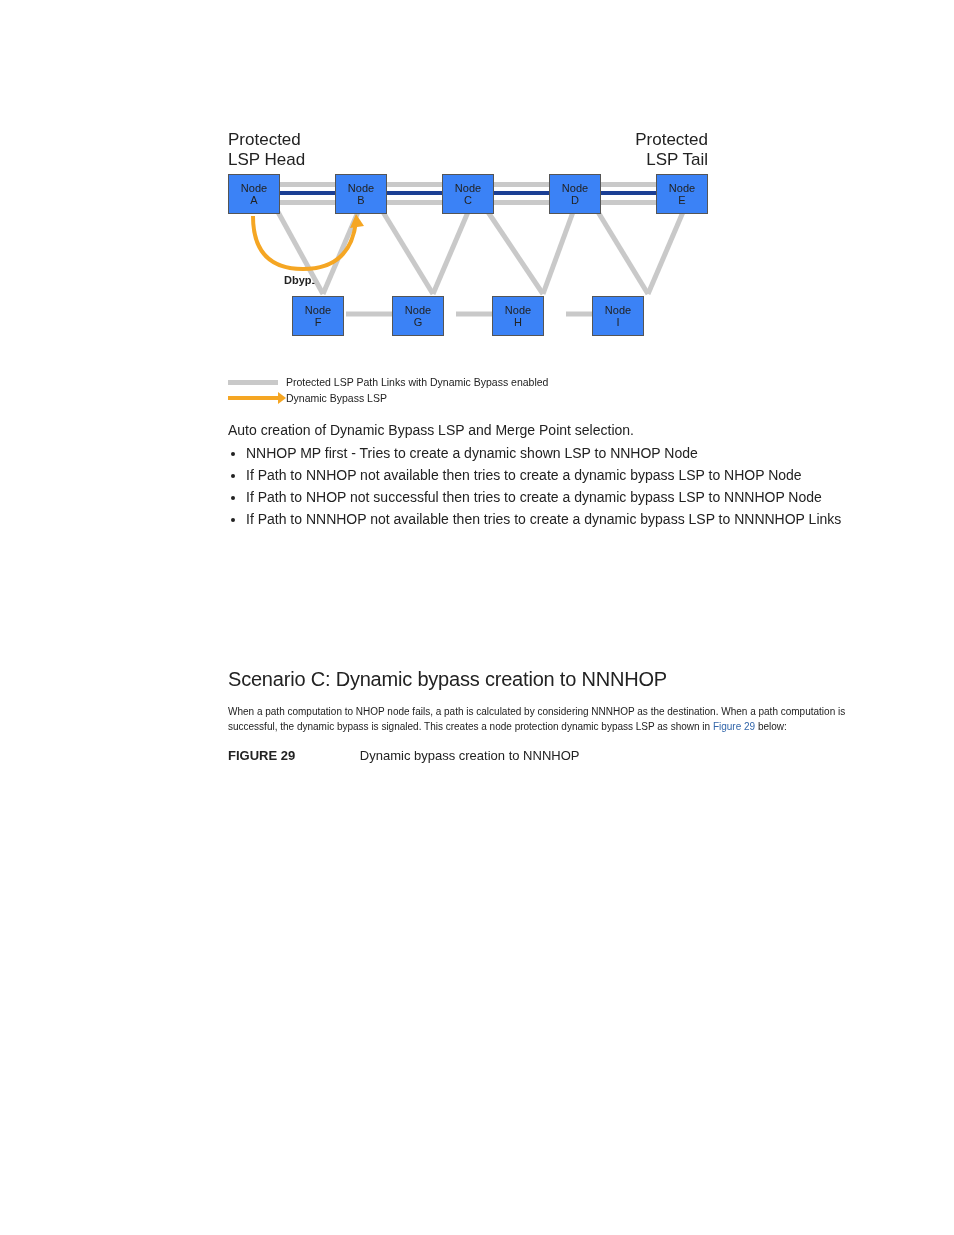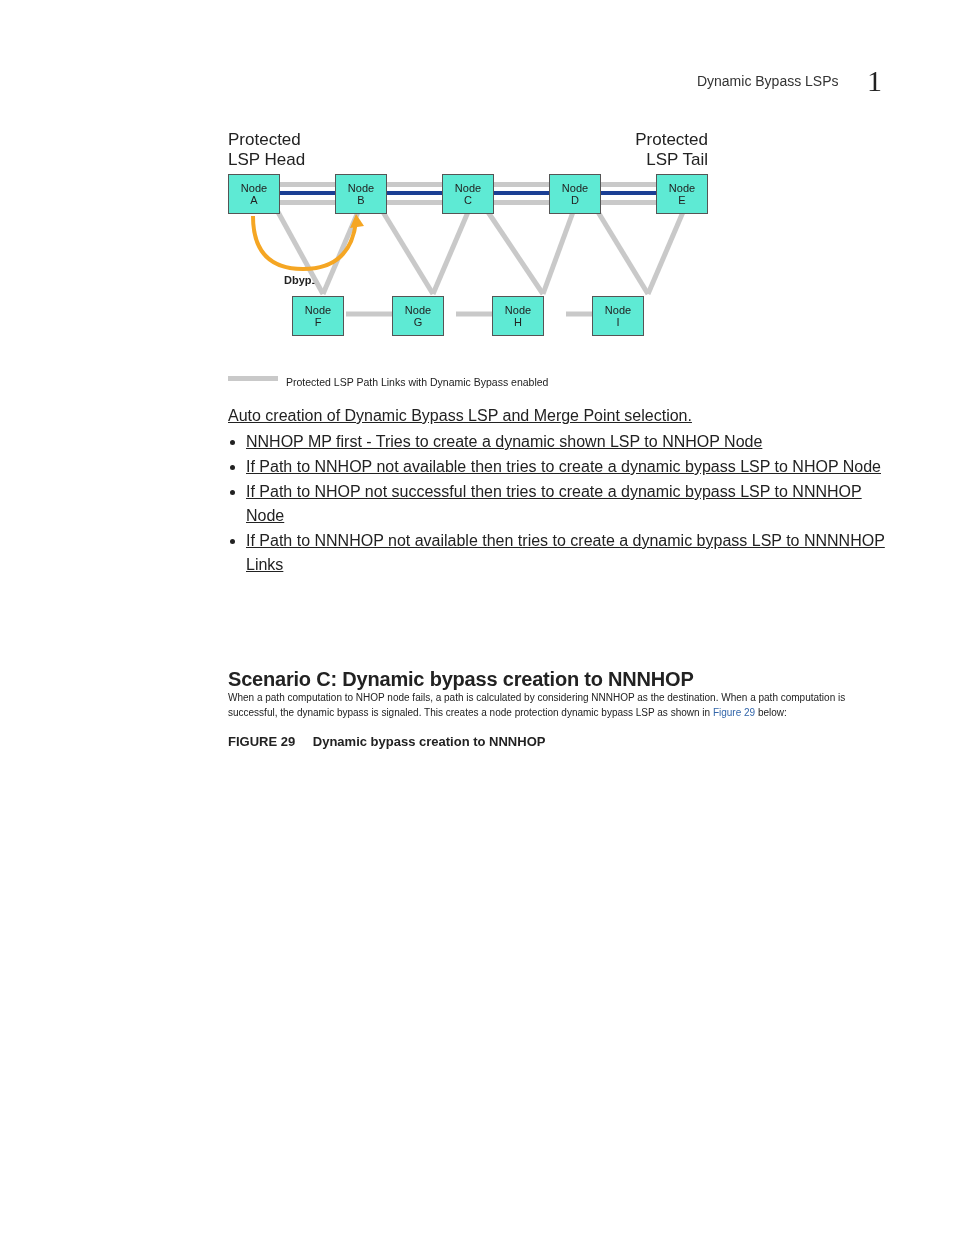--- a/index.html
+++ b/index.html
@@ -54,21 +54,21 @@
   .label-left { text-align: left; }
   .label-right { text-align: right; }
   .node-row {
     display: flex;
     justify-content: space-between;
     position: relative;
   }
   .node {
     width: 50px;
     height: 38px;
-    background: #5eead4;
+    background: #3b82f6;
     border: 1px solid #555;
     font-size: 11px;
     text-align: center;
     line-height: 1.1;
     display: flex;
     flex-direction: column;
     justify-content: center;
     position: relative;
     z-index: 3;
   }
@@ -106,21 +106,21 @@
     position: absolute;
     font-size: 11px;
     font-weight: bold;
   }
   .legend {
     margin-top: 40px;
     font-size: 10.5px;
   }
   .legend-row {
     display: flex;
-    align-items: flex-start;
+    align-items: center;
     margin-bottom: 4px;
   }
   .legend-swatch {
     width: 50px;
     height: 4px;
     margin-right: 8px;
     flex-shrink: 0;
   }
   .legend-swatch.gray { background: #c9c9c9; height: 5px; }
   .legend-swatch.blue { background: #1b3f94; position: relative; }
@@ -138,68 +138,64 @@
     content: "";
     position: absolute;
     right: -8px; top: -4px;
     width: 0; height: 0;
     border-top: 6px solid transparent;
     border-bottom: 6px solid transparent;
     border-left: 8px solid #f5a623;
   }
   .notes {
     margin-top: 16px;
-    font-size: 16px;
+    font-size: 14px;
     line-height: 1.5;
-    text-decoration: underline;
   }
   .notes ul {
     margin: 2px 0 0 0;
     padding-left: 18px;
   }
   .notes li { margin-bottom: 1px; }
   .section-title {
     font-size: 20px;
-    font-weight: bold;
+    font-weight: normal;
     margin-top: 48px;
+    margin-bottom: 14px;
     color: #222;
     letter-spacing: -0.2px;
   }
   .body-text {
     font-size: 10px;
     line-height: 1.45;
     margin-bottom: 14px;
   }
   .fig-ref { color: #3366aa; }
   .figure-caption {
     font-size: 13px;
   }
   .figure-caption .fig-label { font-weight: bold; margin-right: 14px; }
-  .figure-caption .fig-title { font-weight: bold; }
+  .figure-caption .fig-title { font-weight: normal; margin-left: 47px; }
   svg.diag-svg {
     position: absolute;
     top: 0; left: 0;
     pointer-events: none;
     z-index: 1;
   }
   .section-block {
     position: absolute;
     top: 620px;
     left: 228px;
     width: 660px;
   }
 </style>
 </head>
 <body>
 
 <div class="page">
-  <div class="header">
-    <span class="header-text">Dynamic Bypass LSPs</span>
-    <span class="chapter-num">1</span>
-  </div>
 
   <div class="content">
     <div class="diagram-wrap">
       <div class="top-labels">
         <div class="label-left" style="white-space:pre-line;">Protected
 LSP Head</div>
         <div class="label-right" style="white-space:pre-line;">Protected
 LSP Tail</div>
       </div>
 
@@ -253,20 +249,24 @@
         <div class="node" style="white-space:pre-line;">Node
 I</div>
       </div>
     </div>
 
     <div class="legend">
       <div class="legend-row">
         <div class="legend-swatch gray"></div>
         <span>Protected LSP Path Links with Dynamic Bypass enabled</span>
       </div>
+      <div class="legend-row">
+        <div class="legend-swatch orange"></div>
+        <span>Dynamic Bypass LSP</span>
+      </div>
     </div>
 
     <div class="notes">
       <div>Auto creation of Dynamic Bypass LSP and Merge Point selection.</div>
       <ul>
         <li>NNHOP MP first - Tries to create a dynamic shown LSP to NNHOP Node</li>
         <li>If Path to NNHOP not available then tries to create a dynamic bypass LSP to NHOP Node</li>
         <li>If Path to NHOP not successful then tries to create a dynamic bypass LSP to NNNHOP Node</li>
         <li>If Path to NNNHOP not available then tries to create a dynamic bypass LSP to NNNNHOP Links</li>
       </ul>

